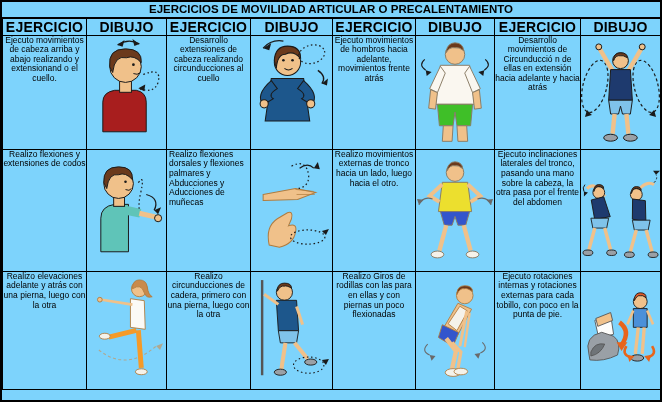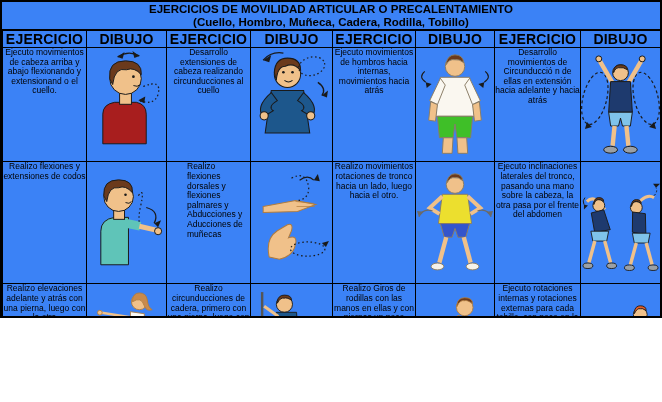--- a/index.html
+++ b/index.html
@@ -1,34 +1,33 @@
 <!DOCTYPE html>
 <html><head>
 <meta charset="utf-8">
 <style>
   html,body{margin:0;padding:0;background:#fff;font-family:"Liberation Sans",sans-serif;color:#000;}
-  .frame{width:662px;height:318px;border:2px solid #000;box-sizing:border-box;overflow:hidden;background:#3b82f6;}
+  .frame{width:662px;height:402px;border:2px solid #000;box-sizing:border-box;overflow:hidden;background:#7dd3fc;}
   .title-block{border-bottom:1px solid #000;padding:1px 0 1px 0;}
   .title-line{font-weight:bold;font-size:11.5px;line-height:12.5px;text-align:center;white-space:nowrap;}
   table.grid{border-collapse:collapse;table-layout:fixed;width:100%;}
   table.grid th,table.grid td{border:1px solid #000;padding:0;overflow:hidden;}
   thead th{font-size:14px;font-weight:bold;text-align:center;height:13px;vertical-align:middle;letter-spacing:.2px;}
   td.ex{vertical-align:top;font-size:8.5px;line-height:9.6px;text-align:center;padding:2px 1px 0 1px;}
-  td.ex.left{text-align:left;padding-left:20px;}
+  td.ex.left{text-align:left;padding-left:2px;}
   td.draw{vertical-align:middle;text-align:center;}
   td.draw svg{display:block;width:100%;height:100%;}
   tr.r1{height:112px;} tr.r2{height:122px;margin-top:12px;} tr.r3{height:118px;}
 </style>
 </head>
 <body>
 
 <div class="frame">
   <div class="title-block">
     <div class="title-line">EJERCICIOS DE MOVILIDAD ARTICULAR O PRECALENTAMIENTO</div>
-    <div class="title-line">(Cuello, Hombro, Muñeca, Cadera, Rodilla, Tobillo)</div>
   </div>
   <table class="grid">
     <colgroup>
       <col style="width:84px">
         <col style="width:80px">
         <col style="width:84px">
         <col style="width:82px">
       <col style="width:83px">
         <col style="width:79px">
         <col style="width:86px">
@@ -42,21 +41,21 @@
         <th>DIBUJO</th>
         <th>EJERCICIO</th>
         <th>DIBUJO</th>
         <th>EJERCICIO</th>
         <th>DIBUJO</th>
       </tr>
     </thead>
     <tbody>
 
       <tr class="r1">
-        <td class="ex"><span>Ejecuto movimientos de cabeza arriba y abajo flexionando y extensionand o el cuello.</span></td>
+        <td class="ex"><span>Ejecuto movimientos de cabeza arriba y abajo realizando y extensionand o el cuello.</span></td>
         <td class="draw">
           <svg viewBox="0 0 80 112" preserveAspectRatio="xMidYMid meet">
             <g stroke="#1a1a1a" stroke-width="1">
               <path d="M16,96 L16,66 Q16,56 28,54 L50,54 Q60,56 60,66 L60,96 Z" fill="#a81e1e"></path>
               <rect x="33" y="44" width="12" height="12" fill="#f0c18a"></rect>
               <circle cx="39" cy="30" r="16" fill="#f0c18a"></circle>
               <path d="M23,30 Q21,12 39,12 Q56,12 55,26 Q48,18 40,21 Q28,18 26,36 Z" fill="#6b3a1c"></path>
               <circle cx="47" cy="28" r="1.4" fill="#1a1a1a" stroke="none"></circle>
               <path d="M47,37 q4,2 7,-1" fill="none"></path>
             </g>
@@ -90,21 +89,21 @@
             <g stroke="#1a1a1a" fill="none" stroke-width="1.3">
               <path d="M12,12 Q20,3 32,5"></path>
               <path d="M66,34 Q75,40 70,47"></path>
             </g>
             <g fill="#1a1a1a" stroke="none">
               <path d="M12,12 l8,-5 l-2,7 z"></path>
               <path d="M70,47 l6,-5 l-1,7 z"></path>
             </g>
           </svg>
         </td>
-        <td class="ex"><span>Ejecuto movimientos de hombros hacia internas, movimientos hacia atrás</span></td>
+        <td class="ex"><span>Ejecuto movimientos de hombros hacia adelante, movimientos frente atrás</span></td>
         <td class="draw">
           <svg viewBox="0 0 80 112" preserveAspectRatio="xMidYMid meet">
             <g stroke="#8a7c66" stroke-width="1">
               <circle cx="40" cy="17" r="10" fill="#f0c18a"></circle>
               <path d="M31,13 Q33,5 40,5 Q48,5 49,13 Q44,9 40,10 Q34,9 31,15 Z" fill="#6b3a1c"></path>
               <path d="M25,28 L55,28 L60,68 L20,68 Z" fill="#faf7f0"></path>
               <path d="M25,29 L14,52 L22,56 L30,36 Z" fill="#faf7f0"></path>
               <path d="M55,29 L66,52 L58,56 L50,36 Z" fill="#faf7f0"></path>
               <path d="M15,53 L13,72 L20,73 L22,56 Z" fill="#f0c18a"></path>
               <path d="M65,53 L67,72 L60,73 L58,56 Z" fill="#f0c18a"></path>
@@ -177,21 +176,21 @@
               <path d="M44,35 L62,37 M45,40 L63,40" stroke-width="0.7" fill="none"></path>
               <path d="M18,90 Q14,72 26,64 L36,58 Q42,56 40,64 L37,71 Q46,68 44,77 Q42,89 28,92 Z" fill="#f0c18a"></path>
             </g>
             <path d="M40,12 Q55,4 57,22 Q57,32 47,34" fill="none" stroke="#1a1a1a" stroke-width="1.2" stroke-dasharray="1.5,2.6"></path>
             <path d="M48,14 Q56,8 62,14" fill="none" stroke="#1a1a1a" stroke-width="1.2"></path>
             <path d="M62,14 l4,-6 l2,7 z" fill="#1a1a1a" stroke="none"></path>
             <ellipse cx="56" cy="82" rx="17" ry="7" fill="none" stroke="#1a1a1a" stroke-width="1.2" stroke-dasharray="1.5,2.6"></ellipse>
             <path d="M70,76 l7,-2 l-3,6 z" fill="#1a1a1a" stroke="none"></path>
           </svg>
         </td>
-        <td class="ex"><span>Realizo movimientos rotaciones de tronco hacia un lado, luego hacia el otro.</span></td>
+        <td class="ex"><span>Realizo movimientos externas de tronco hacia un lado, luego hacia el otro.</span></td>
         <td class="draw">
           <svg viewBox="0 0 80 112" preserveAspectRatio="xMidYMid meet">
             <g stroke="#8a7c66" stroke-width="1">
               <circle cx="40" cy="17" r="9" fill="#f0c18a"></circle>
               <path d="M32,13 Q34,6 40,6 Q47,6 48,13 Q43,9 40,10 Q35,9 32,15 Z" fill="#6b3a1c"></path>
               <path d="M27,27 L53,27 L57,57 L23,57 Z" fill="#ecdf2e"></path>
               <path d="M27,29 L14,41 L24,47" fill="none" stroke="#f0c18a" stroke-width="4"></path>
               <path d="M53,29 L66,41 L56,47" fill="none" stroke="#f0c18a" stroke-width="4"></path>
               <path d="M25,57 L55,57 L51,71 L43,71 L40,62 L37,71 L29,71 Z" fill="#3355cc"></path>
               <path d="M31,71 L24,97" fill="none" stroke="#f0c18a" stroke-width="4.5"></path>
@@ -276,21 +275,21 @@
               <path d="M27,56 L47,56 L45,68 L29,68 Z" fill="#7fc3ea"></path>
               <path d="M34,68 L30,94" fill="none" stroke="#f0c18a" stroke-width="4"></path>
               <path d="M43,68 L56,84" fill="none" stroke="#f0c18a" stroke-width="4"></path>
               <ellipse cx="29" cy="97" rx="6" ry="3" fill="#9aa0a6"></ellipse>
               <ellipse cx="59" cy="87" rx="6" ry="3" fill="#9aa0a6"></ellipse>
             </g>
             <ellipse cx="57" cy="90" rx="15" ry="8" fill="none" stroke="#1a1a1a" stroke-width="1.1" stroke-dasharray="1.5,2.6"></ellipse>
             <path d="M70,85 l7,-1 l-3,6 z" fill="#1a1a1a" stroke="none"></path>
           </svg>
         </td>
-        <td class="ex"><span>Realizo Giros de rodillas con las manos en ellas y con piernas un poco flexionadas</span></td>
+        <td class="ex"><span>Realizo Giros de rodillas con las para en ellas y con piernas un poco flexionadas</span></td>
         <td class="draw">
           <svg viewBox="0 0 80 112" preserveAspectRatio="xMidYMid meet">
             <g stroke="#b07c3f" stroke-width="0.9">
               <circle cx="50" cy="20" r="8.5" fill="#f0c18a"></circle>
               <path d="M42,17 Q43,10 50,10 Q58,10 58,16 Q52,12 50,13 Q45,12 42,19 Z" fill="#6b3a1c"></path>
               <path d="M43,28 L57,34 L42,62 L29,52 Z" fill="#f0c18a"></path>
               <path d="M45,31 L53,36 L42,56 L33,49 Z" fill="#f5f2ea"></path>
               <path d="M27,50 L44,58 L38,72 L23,63 Z" fill="#3355cc"></path>
               <path d="M31,64 L41,77 L37,95" fill="none" stroke="#f0c18a" stroke-width="4.5"></path>
               <path d="M37,68 L46,78 L43,95" fill="none" stroke="#f0c18a" stroke-width="3.4"></path>

